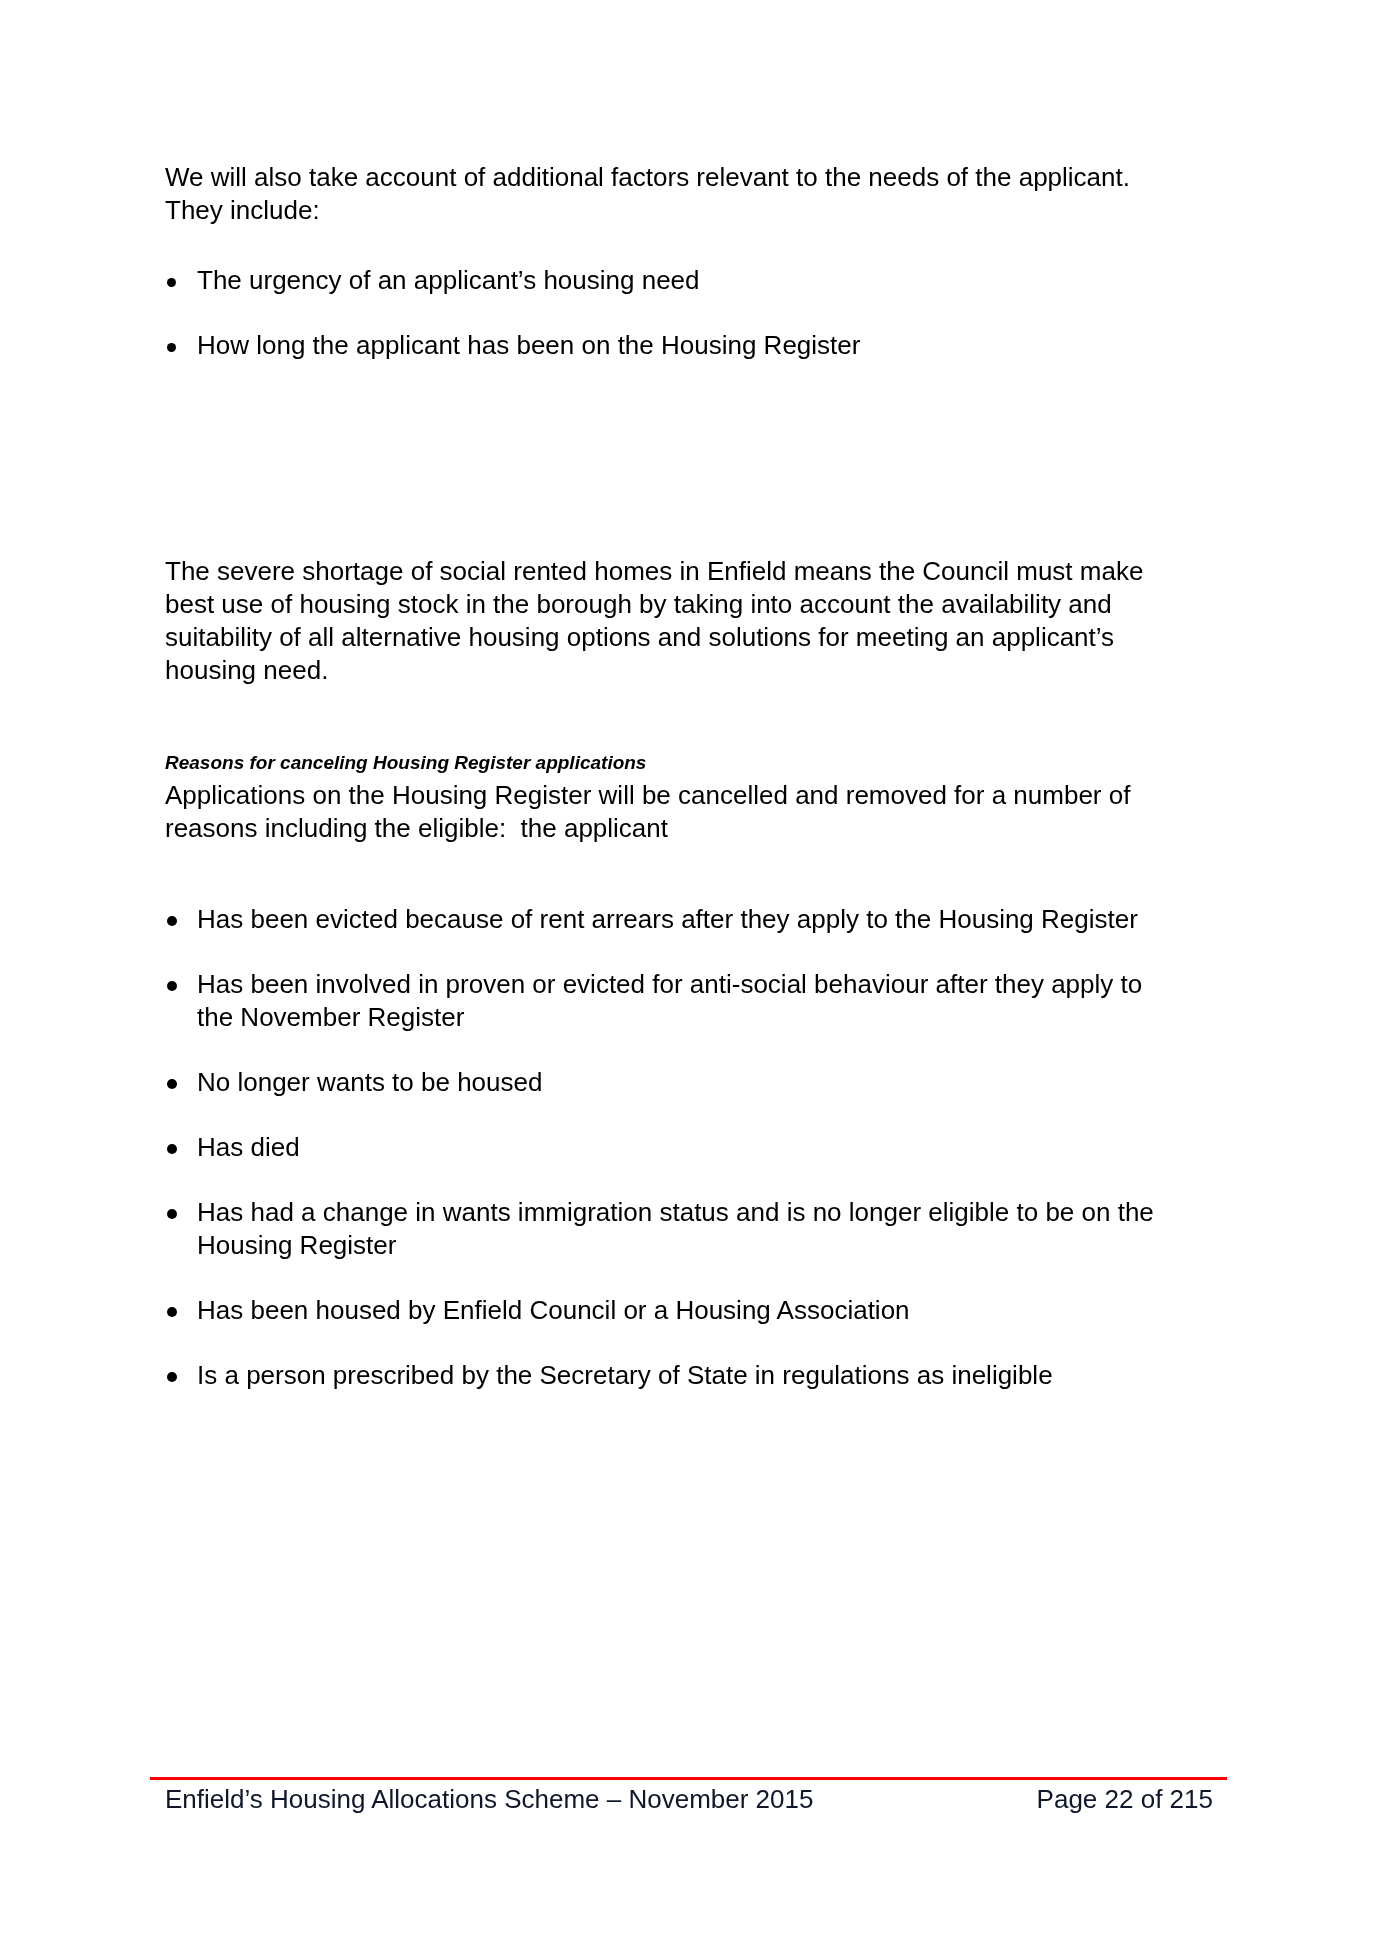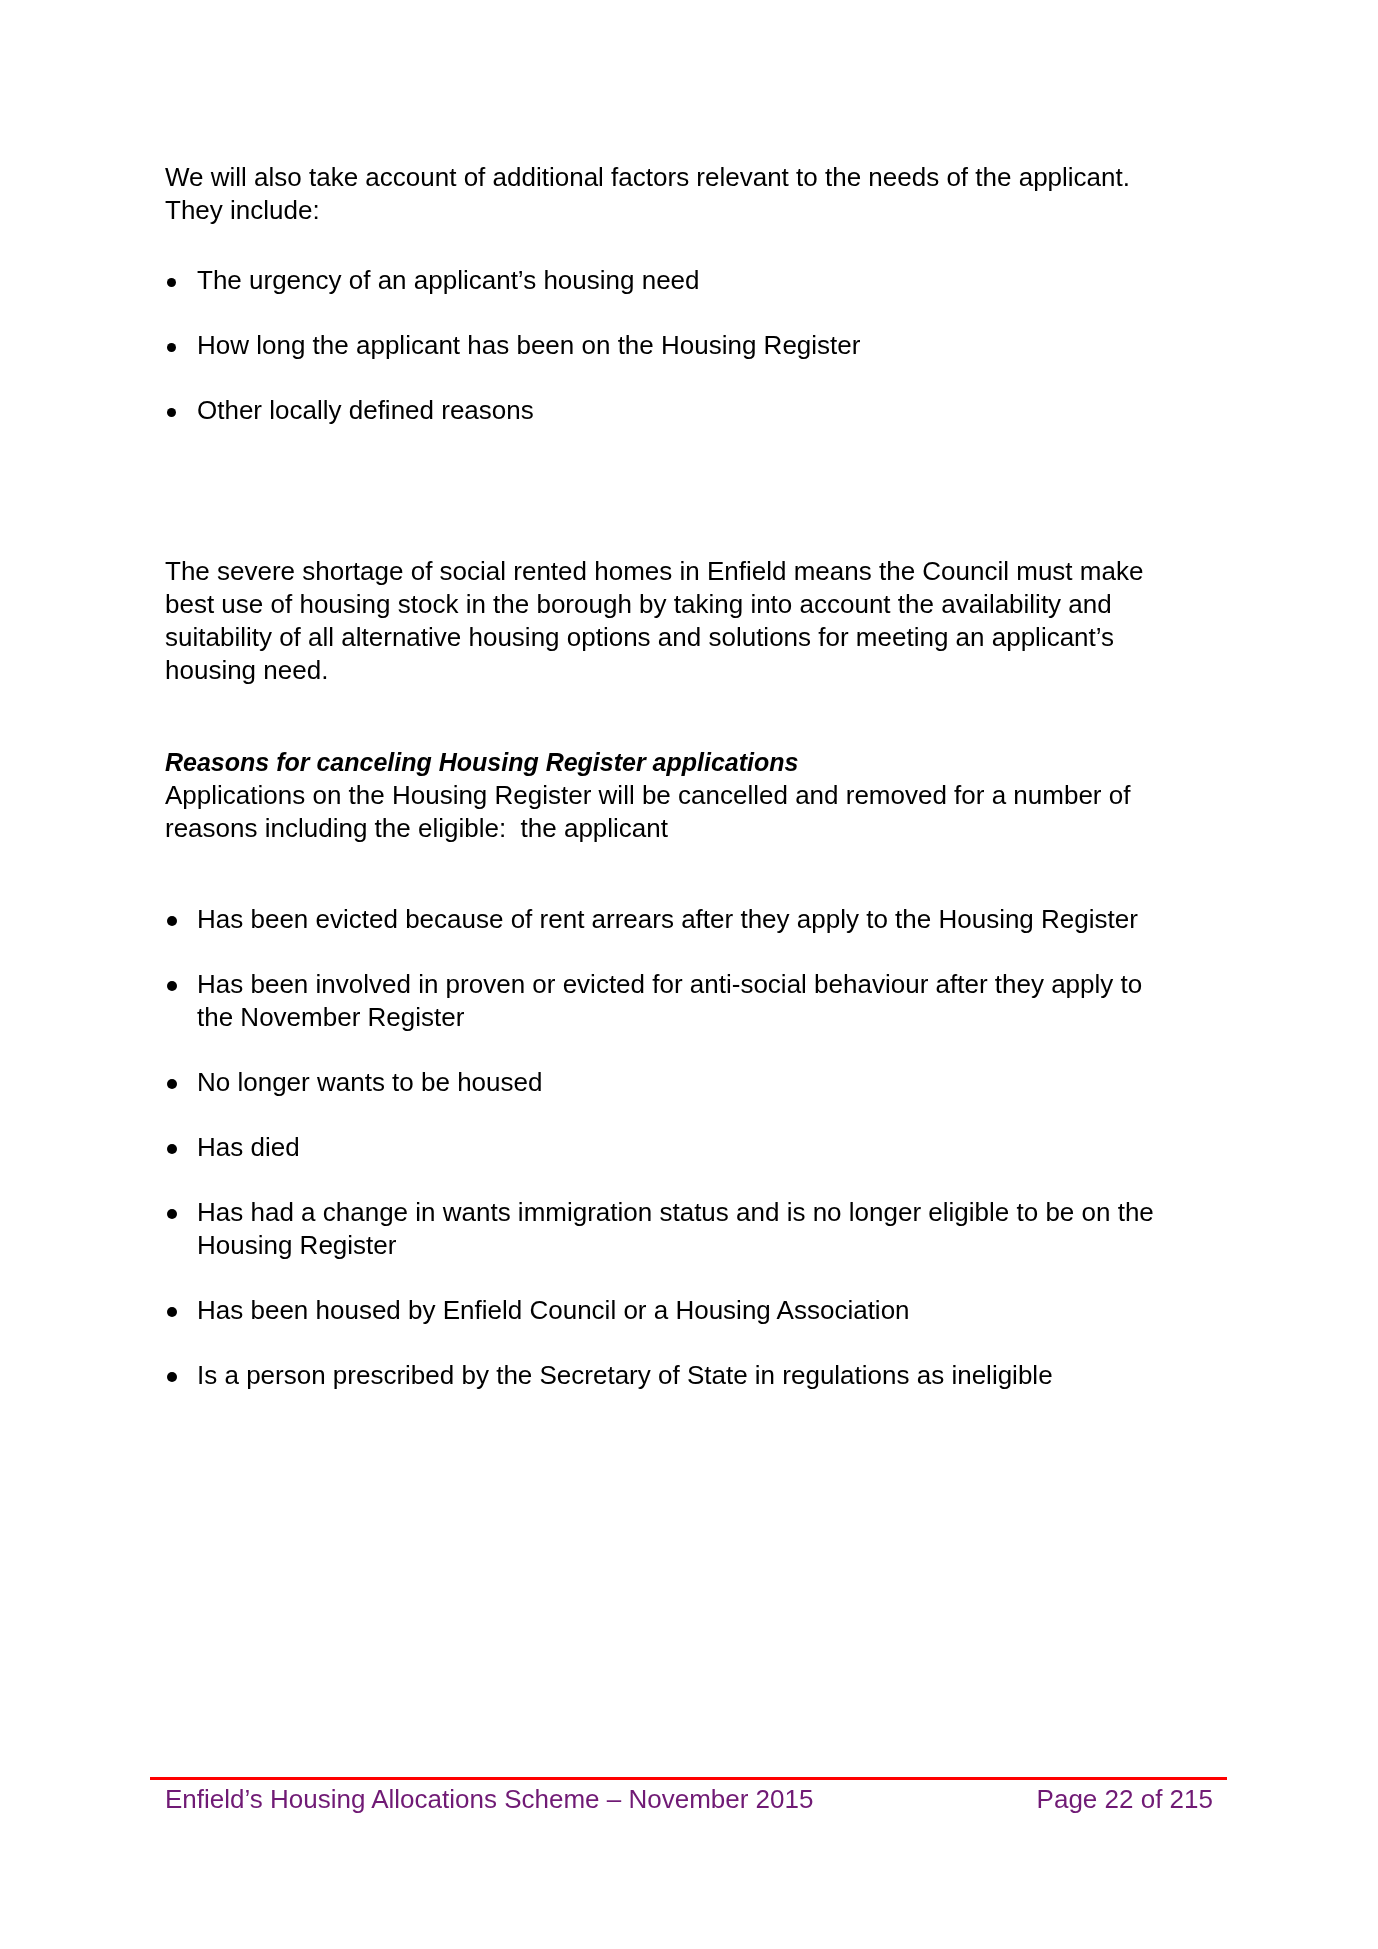--- a/index.html
+++ b/index.html
@@ -45,21 +45,21 @@
     background: #000000;
   }
   .bullet-list.small-dots .bullet-dot {
     width: 9px;
     height: 9px;
     top: 14px;
   }
   .section-heading {
     font-weight: bold;
     font-style: italic;
-    font-size: 25px;
+    font-size: 19px;
     line-height: 33px;
   }
   .footer-rule {
     position: absolute;
     left: 150px;
     top: 1777px;
     width: 1077px;
     height: 3px;
   }
   .footer-row {
@@ -83,24 +83,20 @@
   </div>
 
   <div class="content-block bullet-list small-dots" style="top:264px">
     <div class="bullet-item">
       <span class="bullet-dot"></span>
       <div class="line">The urgency of an applicant’s housing need</div>
     </div>
     <div class="bullet-item">
       <span class="bullet-dot"></span>
       <div class="line">How long the applicant has been on the Housing Register</div>
-    </div>
-    <div class="bullet-item">
-      <span class="bullet-dot"></span>
-      <div class="line">Other locally defined reasons</div>
     </div>
   </div>
 
   <div class="content-block" style="top:555px">
     <div class="line">The severe shortage of social rented homes in Enfield means the Council must make</div>
     <div class="line">best use of housing stock in the borough by taking into account the availability and</div>
     <div class="line">suitability of all alternative housing options and solutions for meeting an applicant’s</div>
     <div class="line">housing need.</div>
   </div>
 
@@ -138,18 +134,18 @@
       <span class="bullet-dot"></span>
       <div class="line">Has been housed by Enfield Council or a Housing Association</div>
     </div>
     <div class="bullet-item">
       <span class="bullet-dot"></span>
       <div class="line">Is a person prescribed by the Secretary of State in regulations as ineligible</div>
     </div>
   </div>
 
   <div class="footer-rule" style="background: rgb(255, 0, 0);"></div>
-  <div class="footer-row" style="color: #701a75;">
+  <div class="footer-row" style="color: #0f172a;">
     <div class="line">Enfield’s Housing Allocations Scheme – November 2015</div>
     <div class="line">Page 22 of 215</div>
   </div>
 
 </div>
 
 </body></html>

